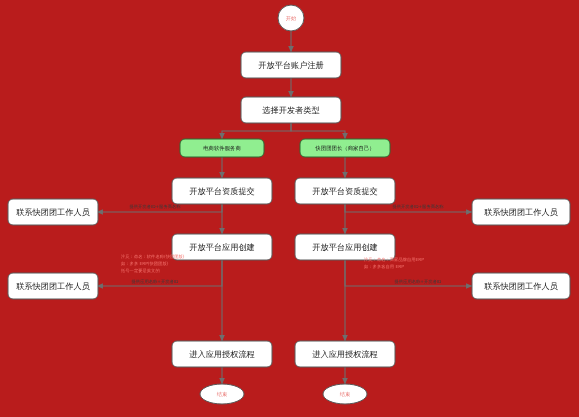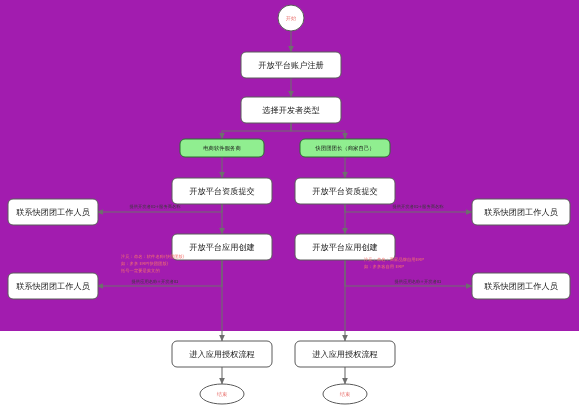--- a/index.html
+++ b/index.html
@@ -9,22 +9,22 @@
   }
   body {
     width: 579px;
     height: 417px;
     overflow: hidden;
     font-family: "DejaVu Sans", "Liberation Sans", sans-serif;
   }
   #flow-root {
     position: relative;
     width: 579px;
-    height: 331px;
-    background: #a21caf;
+    height: 417px;
+    background: #b91c1c;
   }
   svg#flow-canvas {
     position: absolute;
     top: 0;
     left: 0;
     width: 579px;
     height: 417px;
     display: block;
   }
   .node-rect {

